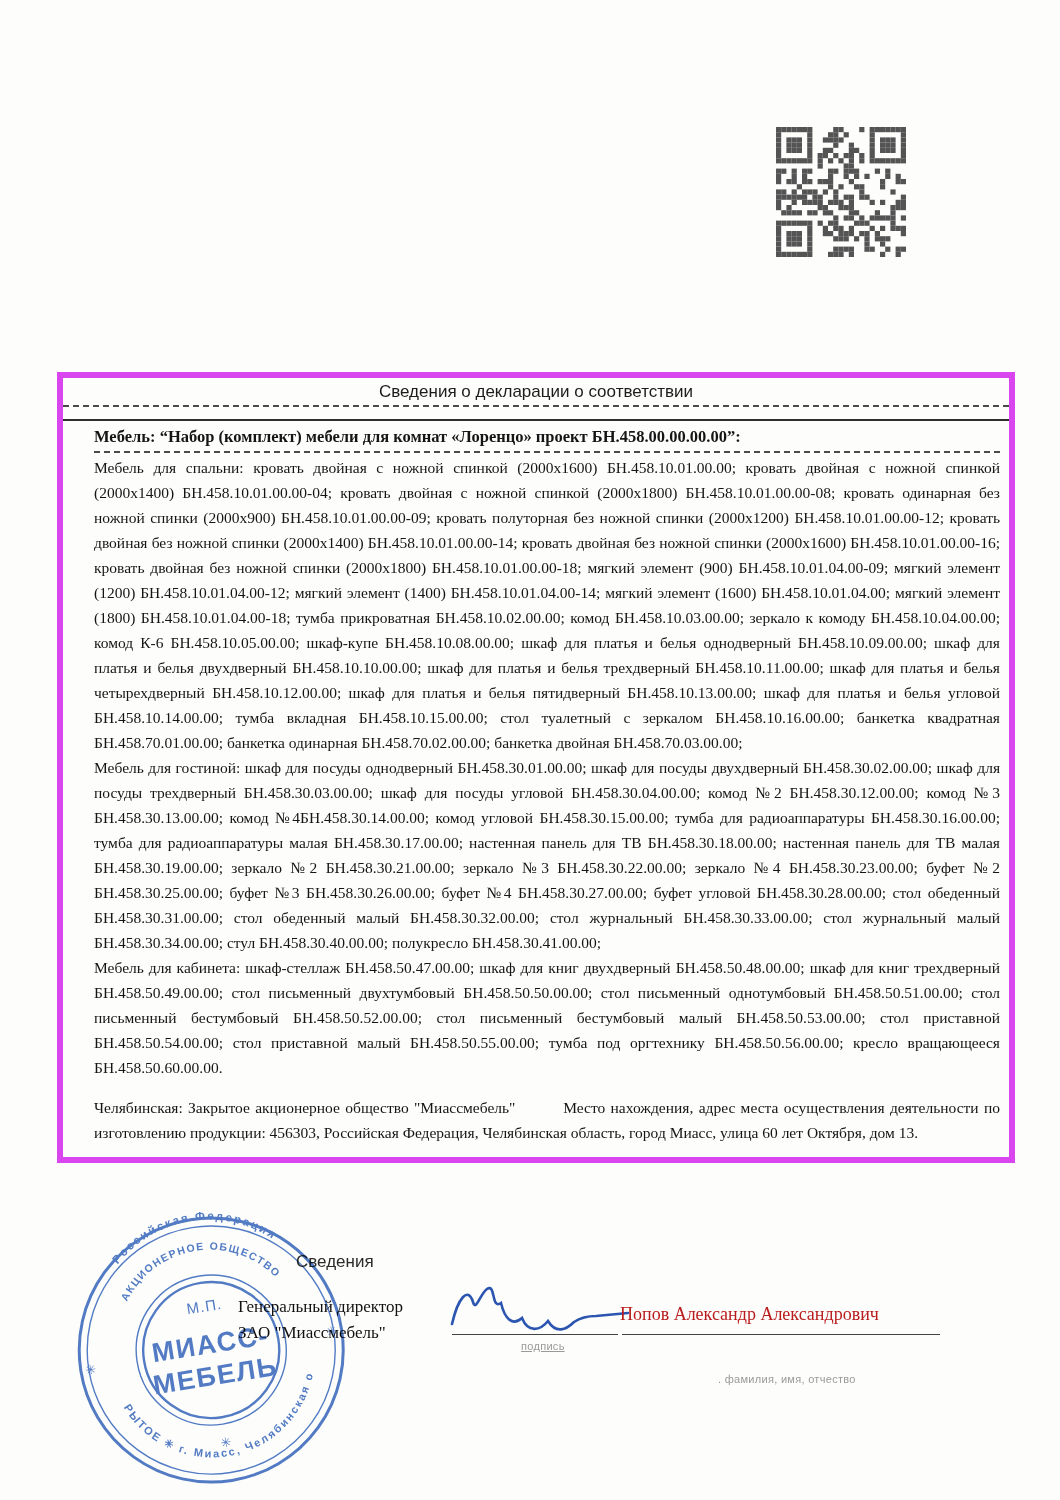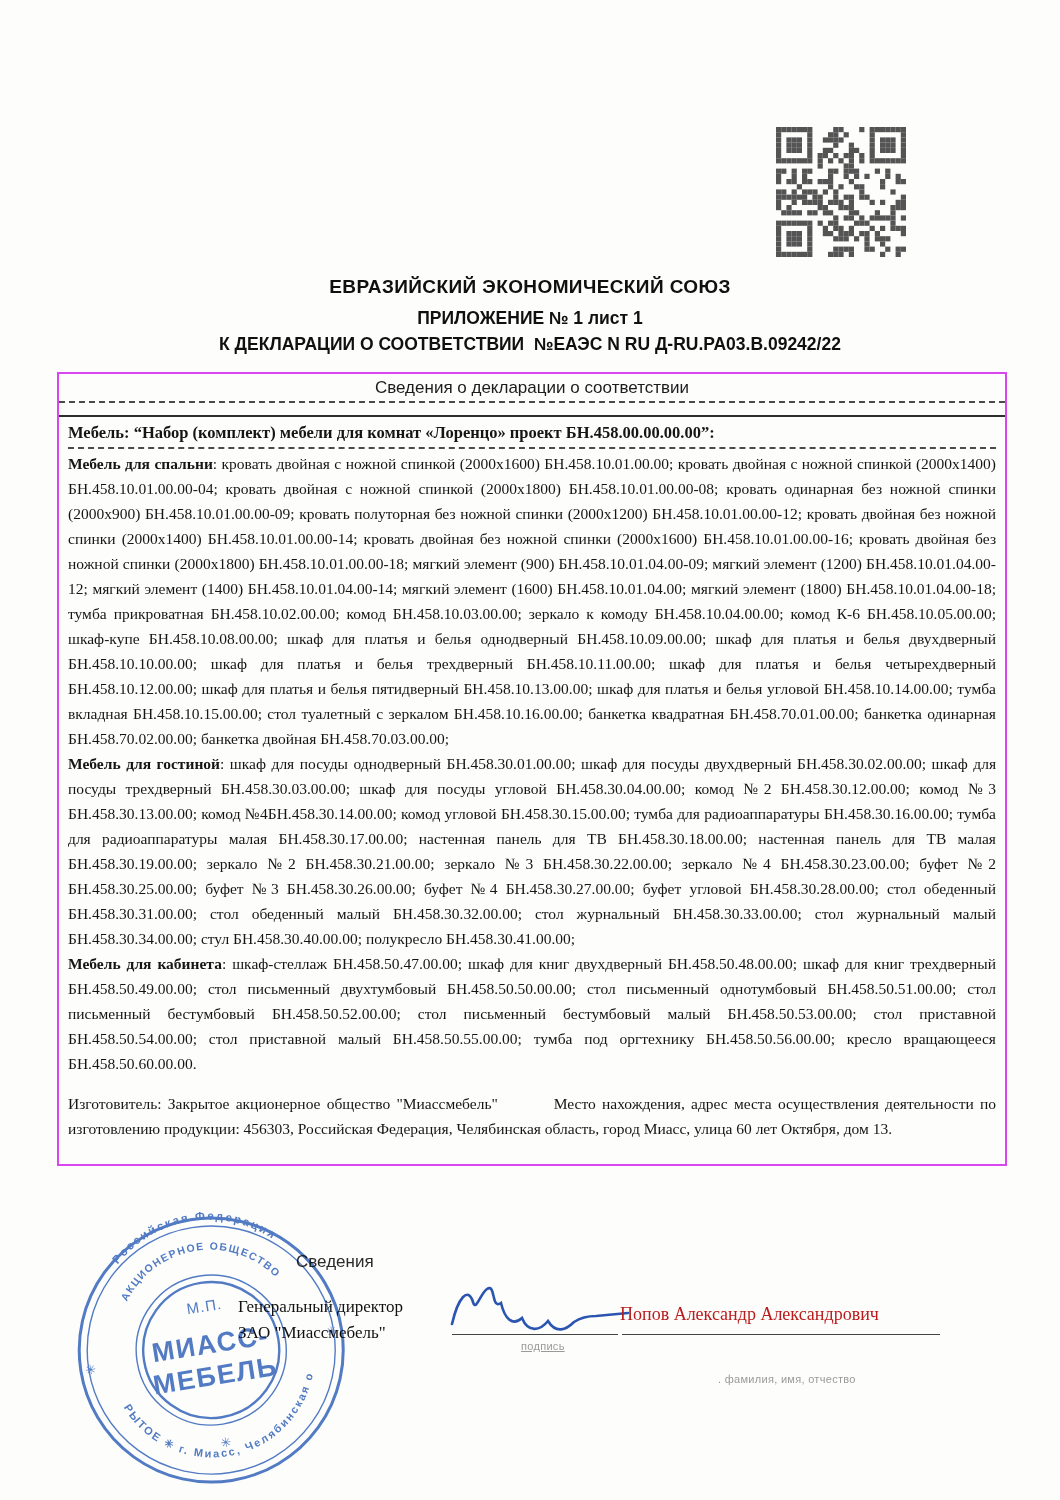--- a/index.html
+++ b/index.html
@@ -16,39 +16,39 @@
   .qr rect{fill:var(--qr-dark,#555);}
   
   .headers{position:absolute;left:0;top:276px;width:1060px;text-align:center;
     font-family:"Liberation Sans", sans-serif;font-weight:bold;color:#101010;}
   .h-line1{font-size:19px;letter-spacing:.4px;margin-bottom:10px;}
   .h-line2{font-size:17.5px;margin-bottom:5px;}
   .h-line3{font-size:17.5px;}
   
   .doc-box{
     position:absolute;left:57px;top:372px;width:946px;
-    border:2px solid #d946ef;background:transparent;
+    border:6px solid #d946ef;background:transparent;
   }
   .box-header{
     text-align:center;
     font-family:"Liberation Sans", sans-serif;
     font-size:17px;color:#1c1c1c;
     padding:4px 0 3px;
     border-bottom:2px dashed #4a4a4a;
   }
   .box-gap{height:12px;border-bottom:2px solid #2e2e2e;}
-  .box-body{padding:3px 9px 23px;}
+  .box-body{padding:3px 9px 12px;margin-left:22px;}
   .product-title{
     font-weight:bold;font-size:16.5px;line-height:22px;
     padding:2px 0 3px;border-bottom:2px dashed #4a4a4a;margin-bottom:2px;
   }
   .para{
     font-size:15.5px;line-height:25px;text-align:justify;margin:0;
   }
-  .para .lead{font-weight:bold;}
+  .para .lead{font-weight:normal;}
   .para.manufacturer{margin-top:15px;}
   
   .applicant-label{
     position:absolute;left:296px;top:1252px;
     font-family:"Liberation Sans", sans-serif;font-size:17px;color:#2a2a2a;
   }
   .signer-title{position:absolute;left:238px;top:1294px;font-size:17px;line-height:26px;color:#111;}
   .signer-name{position:absolute;left:620px;top:1304px;font-size:18px;color:#b91c1c;text-align:right;}
   .sig-line{position:absolute;top:1334px;border-top:1.6px solid #444;}
   .sig-line.short{left:452px;width:166px;}
@@ -365,39 +365,34 @@
       <rect x="26.00" y="124.80" width="5.20" height="5.20"></rect>
       <rect x="31.20" y="124.80" width="5.20" height="5.20"></rect>
       <rect x="52.00" y="124.80" width="5.20" height="5.20"></rect>
       <rect x="57.20" y="124.80" width="5.20" height="5.20"></rect>
       <rect x="62.40" y="124.80" width="5.20" height="5.20"></rect>
       <rect x="72.80" y="124.80" width="5.20" height="5.20"></rect>
       <rect x="104.00" y="124.80" width="5.20" height="5.20"></rect>
       <rect x="119.60" y="124.80" width="5.20" height="5.20"></rect>
     </svg>
 
-  <div class="headers">
-    <div class="h-line1">ЕВРАЗИЙСКИЙ ЭКОНОМИЧЕСКИЙ СОЮЗ</div>
-    <div class="h-line2">ПРИЛОЖЕНИЕ № 1 лист 1</div>
-    <div class="h-line3">К ДЕКЛАРАЦИИ О СООТВЕТСТВИИ &nbsp;№ЕАЭС N RU Д-RU.РА03.В.09242/22</div>
-  </div>
 
   <div class="doc-box">
     <div class="box-header">Сведения о декларации о соответствии</div>
     <div class="box-gap"></div>
     <div class="box-body">
       <div class="product-title">Мебель: “Набор (комплект) мебели для комнат «Лоренцо» проект БН.458.00.00.00.00”:</div>
 
       <p class="para"><span class="lead">Мебель для спальни</span><span>: кровать двойная с ножной спинкой (2000х1600) БН.458.10.01.00.00; кровать двойная с ножной спинкой (2000х1400) БН.458.10.01.00.00-04; кровать двойная с ножной спинкой (2000х1800) БН.458.10.01.00.00-08; кровать одинарная без ножной спинки (2000х900) БН.458.10.01.00.00-09; кровать полуторная без ножной спинки (2000х1200) БН.458.10.01.00.00-12; кровать двойная без ножной спинки (2000х1400) БН.458.10.01.00.00-14; кровать двойная без ножной спинки (2000х1600) БН.458.10.01.00.00-16; кровать двойная без ножной спинки (2000х1800) БН.458.10.01.00.00-18; мягкий элемент (900) БН.458.10.01.04.00-09; мягкий элемент (1200) БН.458.10.01.04.00-12; мягкий элемент (1400) БН.458.10.01.04.00-14; мягкий элемент (1600) БН.458.10.01.04.00; мягкий элемент (1800) БН.458.10.01.04.00-18; тумба прикроватная БН.458.10.02.00.00; комод БН.458.10.03.00.00; зеркало к комоду БН.458.10.04.00.00; комод К-6 БН.458.10.05.00.00; шкаф-купе БН.458.10.08.00.00; шкаф для платья и белья однодверный БН.458.10.09.00.00; шкаф для платья и белья двухдверный БН.458.10.10.00.00; шкаф для платья и белья трехдверный БН.458.10.11.00.00; шкаф для платья и белья четырехдверный БН.458.10.12.00.00; шкаф для платья и белья пятидверный БН.458.10.13.00.00; шкаф для платья и белья угловой БН.458.10.14.00.00; тумба вкладная БН.458.10.15.00.00; стол туалетный с зеркалом БН.458.10.16.00.00; банкетка квадратная БН.458.70.01.00.00; банкетка одинарная БН.458.70.02.00.00; банкетка двойная БН.458.70.03.00.00;</span></p>
 
       <p class="para"><span class="lead">Мебель для гостиной</span><span>: шкаф для посуды однодверный БН.458.30.01.00.00; шкаф для посуды двухдверный БН.458.30.02.00.00; шкаф для посуды трехдверный БН.458.30.03.00.00; шкаф для посуды угловой БН.458.30.04.00.00; комод №2 БН.458.30.12.00.00; комод №3 БН.458.30.13.00.00; комод №4БН.458.30.14.00.00; комод угловой БН.458.30.15.00.00; тумба для радиоаппаратуры БН.458.30.16.00.00; тумба для радиоаппаратуры малая БН.458.30.17.00.00; настенная панель для ТВ БН.458.30.18.00.00; настенная панель для ТВ малая БН.458.30.19.00.00; зеркало №2 БН.458.30.21.00.00; зеркало №3 БН.458.30.22.00.00; зеркало №4 БН.458.30.23.00.00; буфет №2 БН.458.30.25.00.00; буфет №3 БН.458.30.26.00.00; буфет №4 БН.458.30.27.00.00; буфет угловой БН.458.30.28.00.00; стол обеденный БН.458.30.31.00.00; стол обеденный малый БН.458.30.32.00.00; стол журнальный БН.458.30.33.00.00; стол журнальный малый БН.458.30.34.00.00; стул БН.458.30.40.00.00; полукресло БН.458.30.41.00.00;</span></p>
 
       <p class="para"><span class="lead">Мебель для кабинета</span><span>: шкаф-стеллаж БН.458.50.47.00.00; шкаф для книг двухдверный БН.458.50.48.00.00; шкаф для книг трехдверный БН.458.50.49.00.00; стол письменный двухтумбовый БН.458.50.50.00.00; стол письменный однотумбовый БН.458.50.51.00.00; стол письменный бестумбовый БН.458.50.52.00.00; стол письменный бестумбовый малый БН.458.50.53.00.00; стол приставной БН.458.50.54.00.00; стол приставной малый БН.458.50.55.00.00; тумба под оргтехнику БН.458.50.56.00.00; кресло вращающееся БН.458.50.60.00.00.</span></p>
 
-      <p class="para manufacturer"><span>Изготовитель:</span><span> Закрытое акционерное общество "Миассмебель"&nbsp;&nbsp;&nbsp;&nbsp;&nbsp;&nbsp;&nbsp;&nbsp; Место нахождения, адрес места осуществления деятельности по изготовлению продукции: 456303, Российская Федерация, Челябинская область, город Миасс, улица 60 лет Октября, дом 13.</span></p>
+      <p class="para manufacturer"><span>Челябинская:</span><span> Закрытое акционерное общество "Миассмебель"&nbsp;&nbsp;&nbsp;&nbsp;&nbsp;&nbsp;&nbsp;&nbsp; Место нахождения, адрес места осуществления деятельности по изготовлению продукции: 456303, Российская Федерация, Челябинская область, город Миасс, улица 60 лет Октября, дом 13.</span></p>
     </div>
   </div>
 
   <div class="applicant-label">Сведения</div>
 
   <div class="signer-title">
     <div>Генеральный директор</div>
     <div>ЗАО "Миассмебель"</div>
   </div>
 

